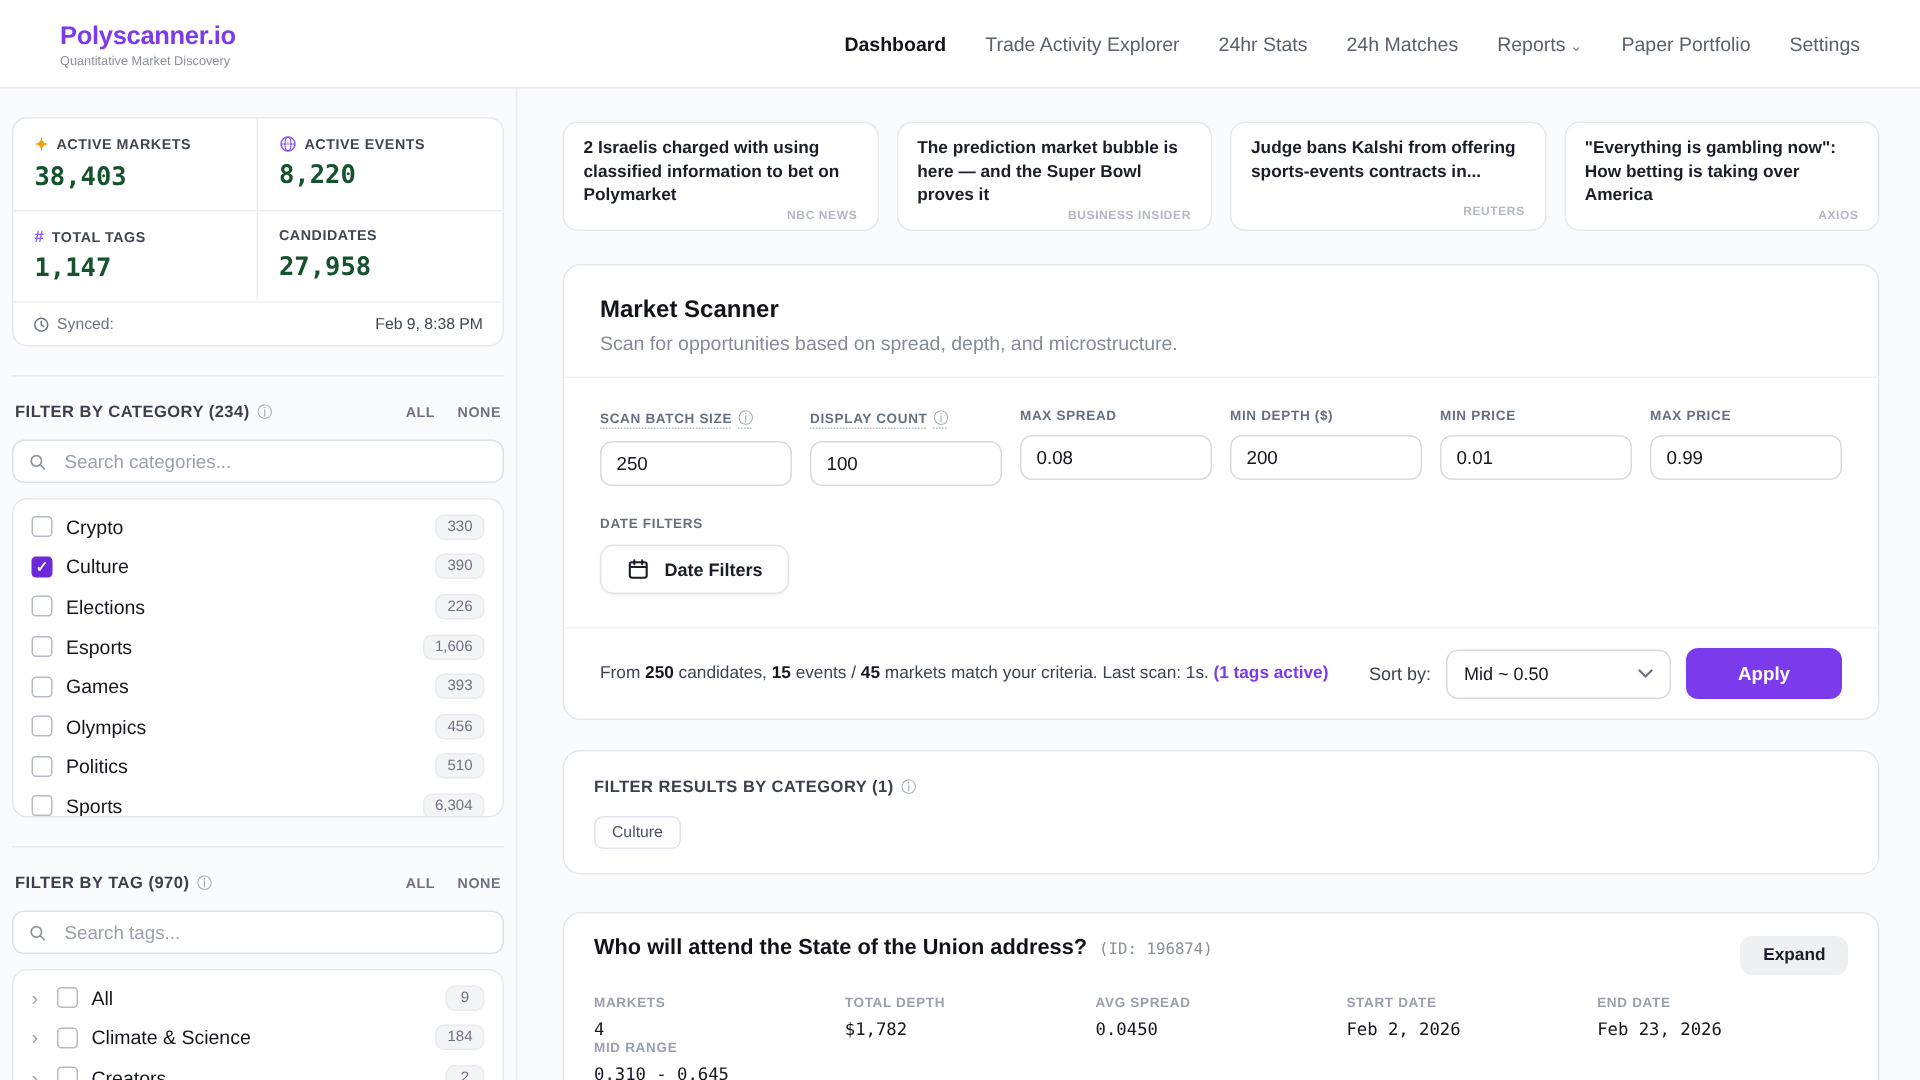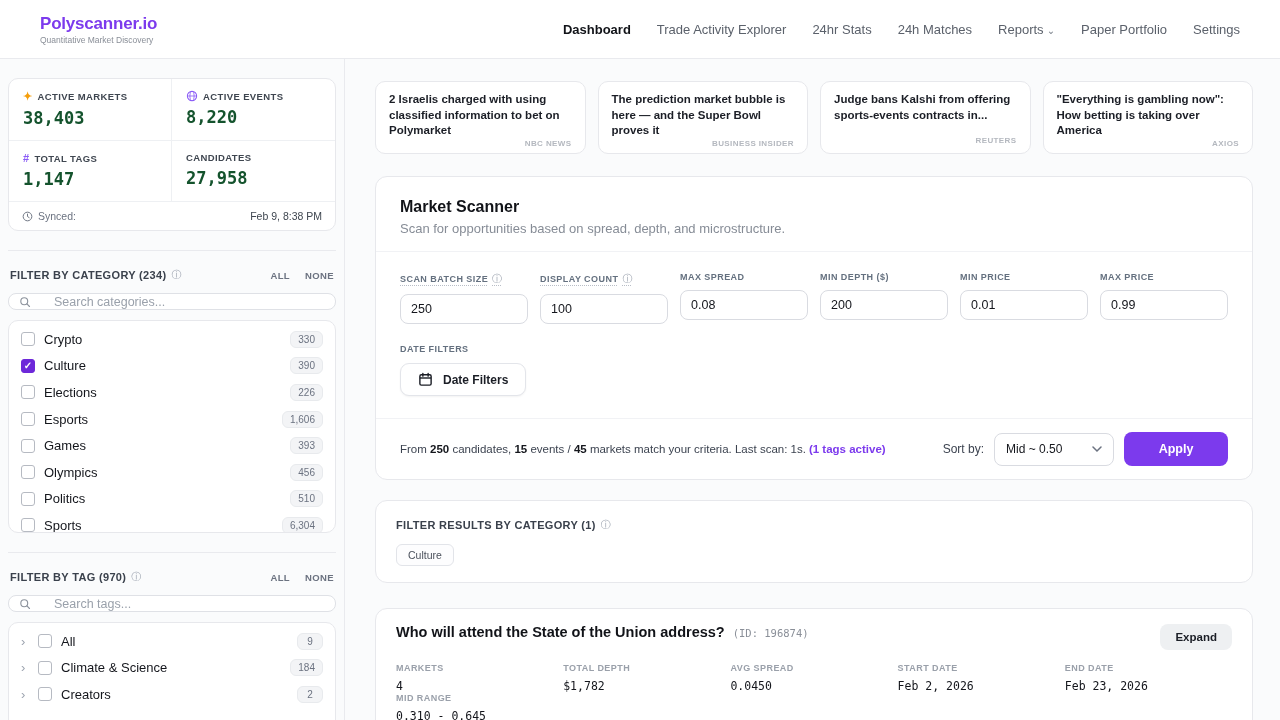--- a/index.html
+++ b/index.html
@@ -29,21 +29,21 @@
   .stats-footer { border-top:1px solid #eef0f3; display:flex; justify-content:space-between; align-items:center; padding:8px 13px; font-size:10.5px; color:#6b7280; }
   .stats-footer .val { color:#3f4650; }
   .icon-gold { color:#f59e0b; font-size:11px; }
   .icon-hash { color:#8b5cf6; font-weight:bold; font-size:11px; }
   .side-divider { border:none; border-top:1px solid #e9eaee; margin:19px 0 17px 0; }
   .filter-head { display:flex; align-items:center; justify-content:space-between; padding:0 2px; }
   .filter-title { font-size:11px; font-weight:bold; color:#3a414c; letter-spacing:0.03em; display:flex; align-items:center; gap:5px; }
   .info-i { color:#9ca3af; font-size:10px; font-weight:normal; }
   .allnone { display:flex; gap:15px; }
   .allnone span { font-size:9.5px; font-weight:bold; color:#6b7280; letter-spacing:0.04em; cursor:pointer; }
-  .searchbox { margin-top:11px; height:17px; background:#fff; border:1px solid #dfe1e6; border-radius:8px; display:flex; align-items:center; padding:0 10px; gap:23px; }
+  .searchbox { margin-top:11px; height:29px; background:#fff; border:1px solid #dfe1e6; border-radius:8px; display:flex; align-items:center; padding:0 10px; gap:12px; }
   .searchbox input { border:none; outline:none; flex:1; font-size:12.5px; font-family:"Liberation Sans", sans-serif; color:#1a1d26; background:transparent; }
   .searchbox input::placeholder { color:#9aa1ab; }
   .listbox { margin-top:10px; background:#fff; border:1px solid #e7e8ec; border-radius:10px; padding:5px 0 0 0; overflow:hidden; }
   .listbox.cat { height:213px; }
   .listbox.tag { height:120px; }
   .lrow { display:flex; align-items:center; height:26.6px; padding:0 12px; gap:9px; }
   .cbx { width:14px; height:14px; min-width:14px; border:1.4px solid #b6bac2; border-radius:3px; background:#fff; display:flex; align-items:center; justify-content:center; }
   .cbx.checked { background:#6d28d9; border-color:#6d28d9; color:#fff; font-size:10px; font-weight:bold; }
   .lrow .lbl { font-size:13px; color:#14161c; flex:1; }
   .badge { background:#f3f4f6; border:1px solid #e8eaed; border-radius:6px; color:#6b7280; font-size:10px; padding:2px 7px; min-width:26px; text-align:center; }
@@ -70,21 +70,21 @@
   .flabel.hint { text-decoration:underline dotted #b9bec7; text-underline-offset:3px; }
   .finput { margin-top:8px; width:100%; height:30px; border:1px solid #d9dbe1; border-radius:8px; padding:0 10px; font-size:12.5px; font-family:"Liberation Sans", sans-serif; color:#14161c; outline:none; background:#fff; }
   .date-label { margin-top:20px; font-size:9px; font-weight:bold; color:#64707f; letter-spacing:0.05em; }
   .date-btn { margin-top:9px; display:inline-flex; align-items:center; gap:10px; background:#fff; border:1px solid #e3e5ea; border-radius:9px; padding:8px 17px; font-size:12px; font-weight:bold; color:#1b1e26; box-shadow:0 1px 2px rgba(18,20,26,0.05); cursor:pointer; }
   .scan-foot { border-top:1px solid #f1f2f5; display:flex; align-items:center; justify-content:space-between; padding:13px 24px; }
   .scan-status { font-size:11.5px; color:#3c4350; }
   .scan-status b { color:#14161c; }
   .tags-active { color:#7c3aed; font-weight:bold; margin-left:3px; }
   .foot-right { display:flex; align-items:center; gap:10px; }
   .sort-label { font-size:12px; color:#3c4350; }
-  .sort-select { width:120px; height:33px; border:1px solid #d9dbe1; border-radius:8px; display:flex; align-items:center; justify-content:space-between; padding:0 11px; font-size:12px; color:#14161c; background:#fff; cursor:pointer; }
+  .sort-select { width:150px; height:33px; border:1px solid #d9dbe1; border-radius:8px; display:flex; align-items:center; justify-content:space-between; padding:0 11px; font-size:12px; color:#14161c; background:#fff; cursor:pointer; }
   .apply-btn { width:104px; height:34px; background:#7c3aed; color:#fff; border:none; border-radius:8px; font-size:12.5px; font-weight:bold; font-family:"Liberation Sans", sans-serif; cursor:pointer; }
 
   .results-filter { margin-top:20px; padding:17px 20px 16px 20px; }
   .chip-row { margin-top:12px; }
   .chip { display:inline-block; background:#fdfdfe; border:1px solid #e2e4e9; border-radius:6px; padding:4px 11px; font-size:10.5px; color:#4b515c; cursor:pointer; }
 
   .result-card { margin-top:25px; padding:15px 20px 17px 20px; }
   .result-card.partial { margin-top:12px; }
   .rc-head { display:flex; align-items:flex-start; justify-content:space-between; }
   .rc-title-wrap { display:flex; align-items:baseline; gap:8px; }

